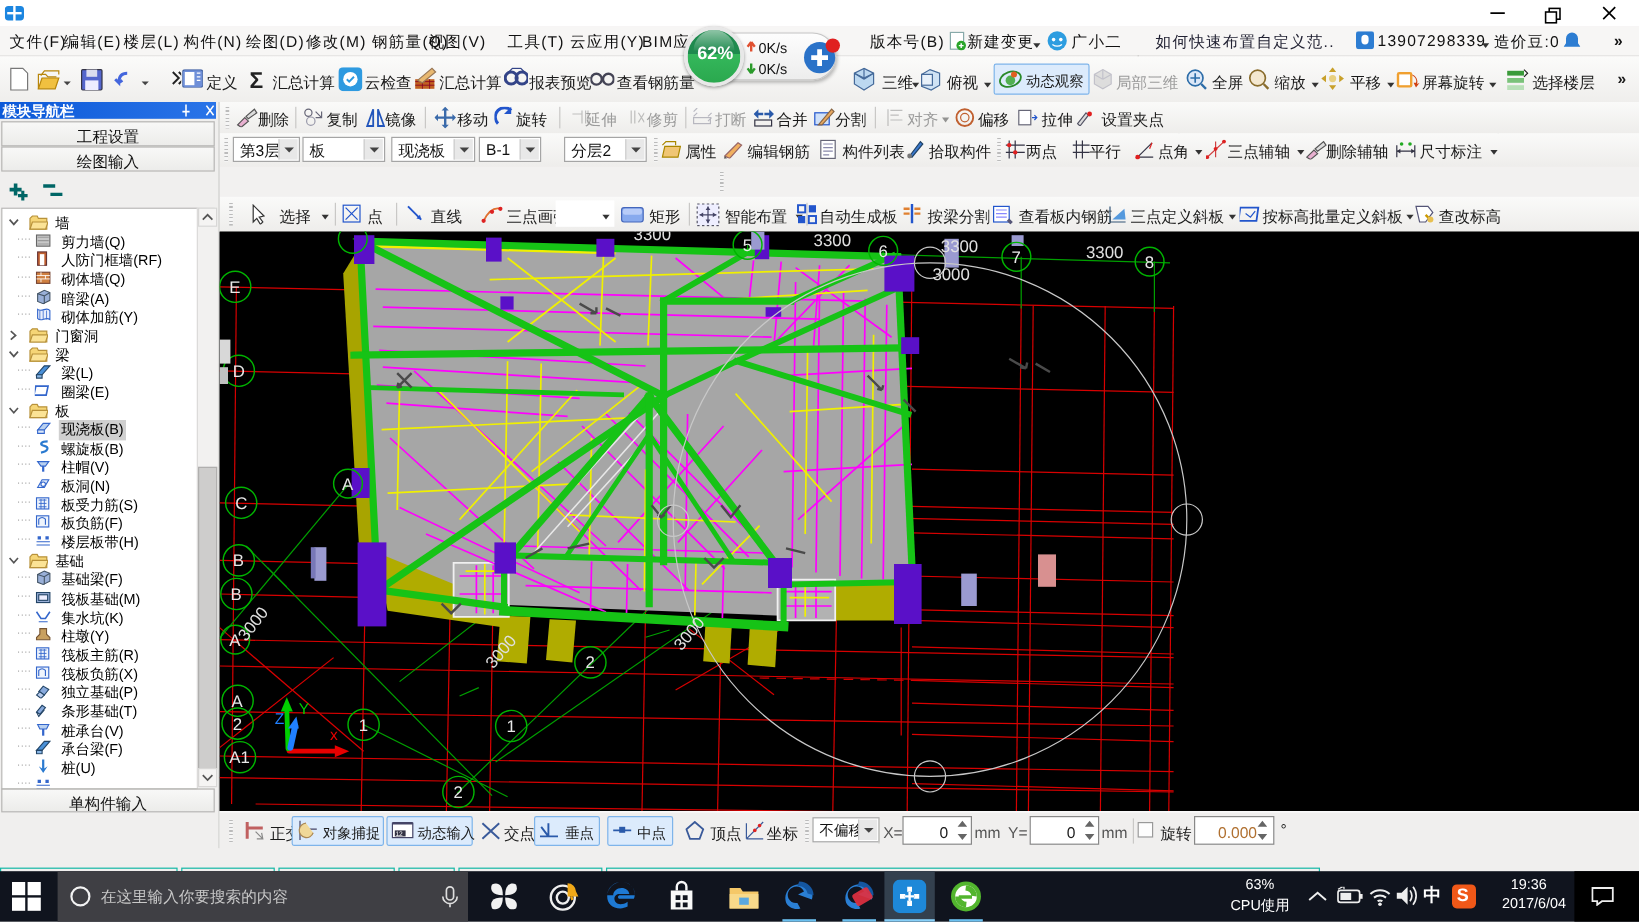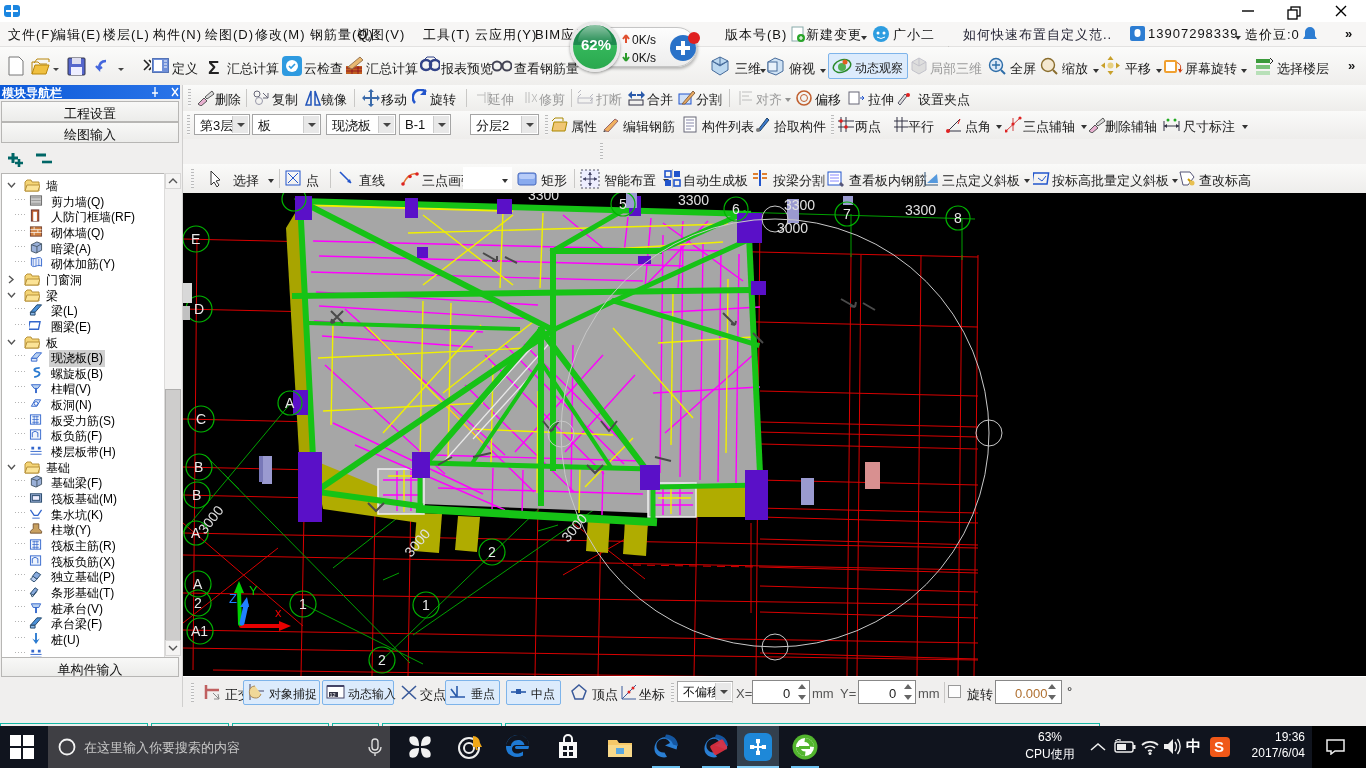--- a/index.html
+++ b/index.html
@@ -1178,21 +1178,21 @@
       <path d="M2 7a12 12 0 0116 0M5 10a8 8 0 0110 0M8 13a4 4 0 014 0" fill="none" stroke="#eee" stroke-width="1.7"></path>
       <circle cx="10" cy="15.5" r="1.5" fill="#eee"></circle>
     </svg>
  <svg class="abs" style="left:1163px;top:12px" width="20" height="17">
       <path d="M1 6h4l5-5v15l-5-5H1z" fill="#eee"></path>
       <path d="M12 4a8 8 0 010 9M14.5 1a12 12 0 010 15" fill="none" stroke="#eee" stroke-width="1.4"></path>
     </svg>
  <span class="abs" style="left:1186px;top:11px;font-size:15px;font-weight:bold">中</span>
  <div class="abs" style="left:1210px;top:11px;width:20px;height:20px;border-radius:4px;background:#f05818"></div>
  <span class="abs" style="left:1214px;top:12px;font-size:15px;font-weight:bold;color:#fff">S</span>
- <span class="abs" style="left:1243px;top:4px;width:62px;text-align:right;font-size:12px">19:36</span>
+ <span class="abs" style="left:1243px;top:4px;width:62px;text-align:center;font-size:12px">19:36</span>
  <span class="abs" style="left:1233px;top:20px;width:72px;text-align:right;font-size:12px">2017/6/04</span>
  <div class="abs" style="left:1312px;top:0;width:54px;height:42px;background:#000"></div>
  <svg class="abs" style="left:1326px;top:13px" width="20" height="16">
       <path d="M1 1h17v11h-9l-4 3v-3H1z" fill="none" stroke="#eee" stroke-width="1.5"></path>
     </svg>
 </div>
 
 <div class="abs" style="left:572px;top:27px;width:125px;height:40px;background:linear-gradient(#fdfdfd,#ededed);border:1px solid #c5c5c5;border-radius:20px;box-shadow:1px 2px 3px rgba(0,0,0,.25);z-index:50"></div>
 <svg class="abs" style="left:610px;top:31px;z-index:51" width="95" height="34">
  <path d="M16 12V4M16 4l-3 4M16 4l3 4" stroke="#e05030" stroke-width="2" fill="none"></path>

